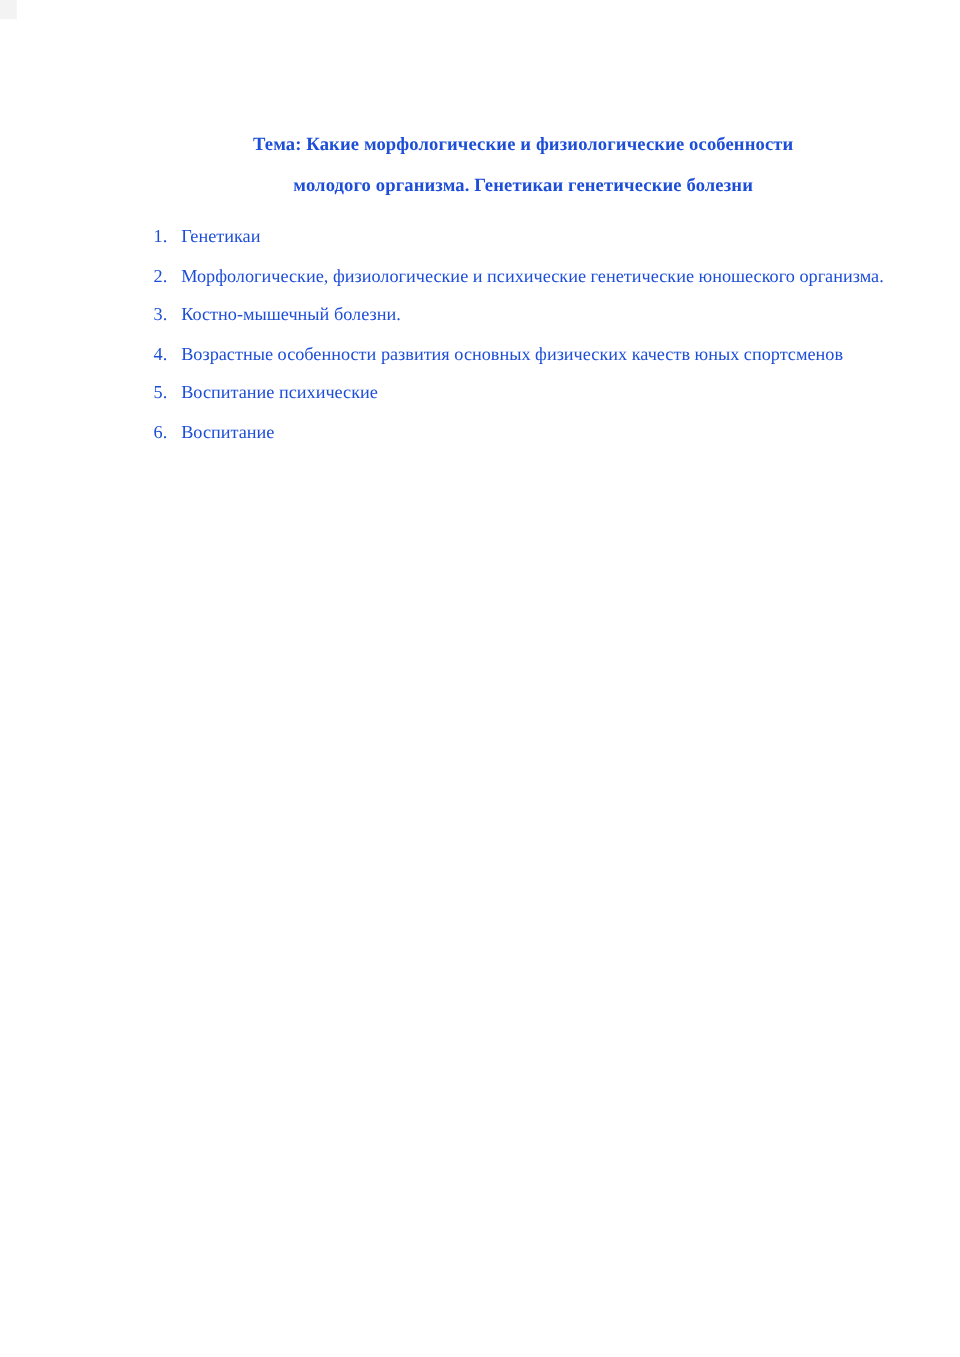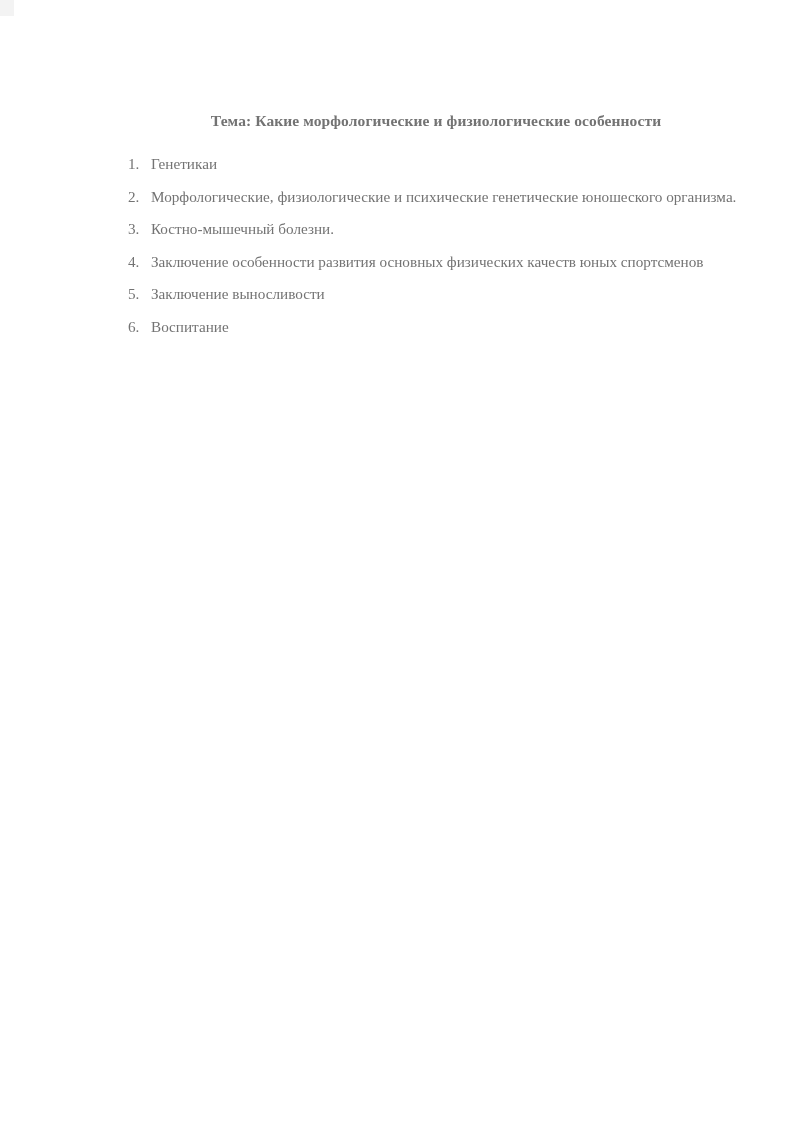--- a/index.html
+++ b/index.html
@@ -9,21 +9,21 @@
     background: #ffffff;
   }
 
   .page {
     position: relative;
     width: 800px;
     height: 1131px;
     background: #ffffff;
     overflow: hidden;
     font-family: "Liberation Serif", "DejaVu Serif", serif;
-    color: #737373;
+    color: #1d4ed8;
     -webkit-font-smoothing: antialiased;
   }
 
   
   .scan-artifact {
     position: absolute;
     left: 0;
     top: 0;
     width: 14px;
     height: 16px;
@@ -95,43 +95,44 @@
 <body>
 
 <div class="page">
 
   <div class="scan-artifact"></div>
 
   <div class="content">
 
     <h1 class="doc-title">
       <span class="title-line">Тема: Какие морфологические и физиологические особенности</span>
+      <span class="title-line">молодого организма. Генетикаи генетические болезни</span>
     </h1>
 
 
     <ol class="plan-list">
       <li>
         <span class="marker">1.</span>
         <span class="body">Генетикаи</span>
       </li>
       <li>
         <span class="marker">2.</span>
         <span class="body">Морфологические, физиологические и психические генетические юношеского организма.</span>
       </li>
       <li>
         <span class="marker">3.</span>
         <span class="body">Костно-мышечный болезни.</span>
       </li>
       <li>
         <span class="marker">4.</span>
-        <span class="body">Заключение особенности развития основных физических качеств юных спортсменов</span>
+        <span class="body">Возрастные особенности развития основных физических качеств юных спортсменов</span>
       </li>
       <li>
         <span class="marker">5.</span>
-        <span class="body">Заключение выносливости</span>
+        <span class="body">Воспитание психические</span>
       </li>
       <li>
         <span class="marker">6.</span>
         <span class="body">Воспитание</span>
       </li>
     </ol>
 
   </div>
 </div>
 

